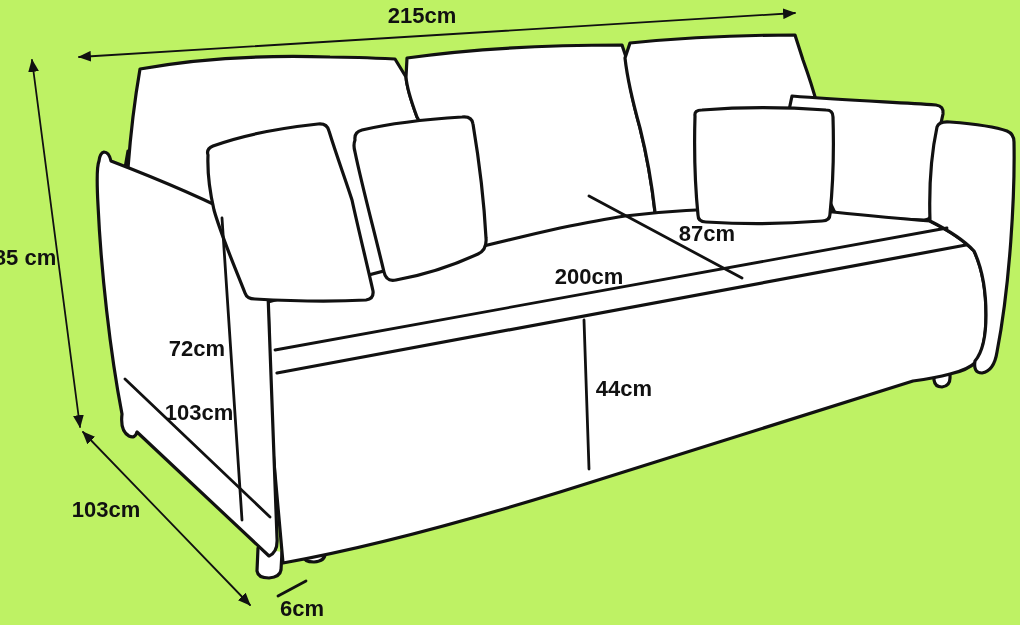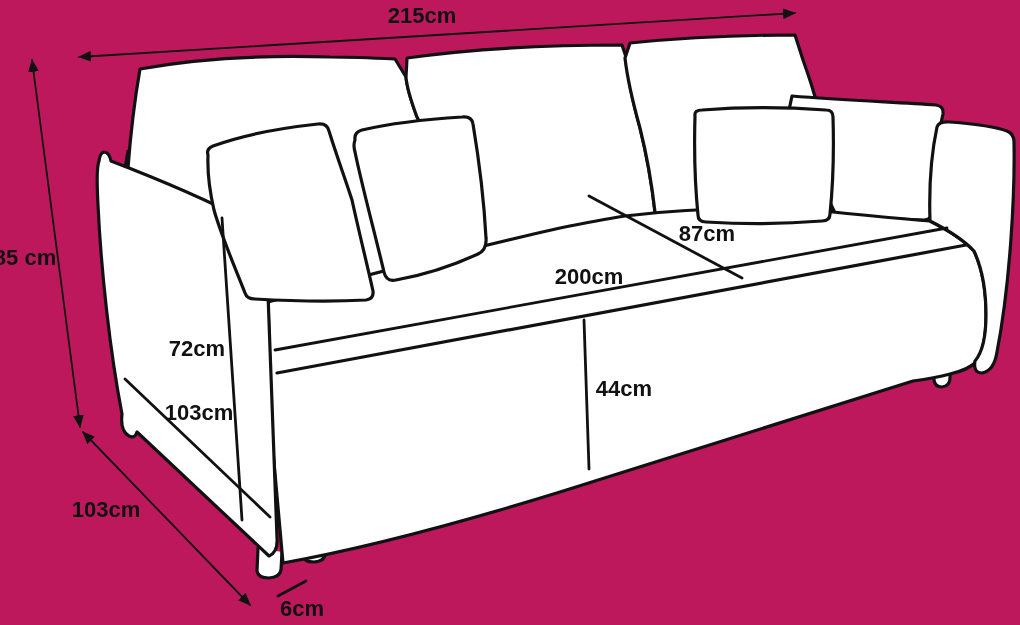--- a/index.html
+++ b/index.html
@@ -1,16 +1,16 @@
 <!DOCTYPE html>
 <html><head>
 <meta charset="utf-8">
 <style>
   html,body{margin:0;padding:0;background:#ffffff;}
-  .stage{position:relative;width:1020px;height:625px;background:#be185d;overflow:hidden;}
+  .stage{position:relative;width:1020px;height:625px;background:#bef264;overflow:hidden;}
   .stage svg{position:absolute;left:0;top:0;}
   .outline{fill:#ffffff;stroke:#111111;stroke-width:3.2;stroke-linejoin:round;stroke-linecap:round;}
   .iline{fill:none;stroke:#111111;stroke-width:2.8;stroke-linecap:round;}
   .sline{fill:none;stroke:#111111;stroke-width:3.2;stroke-linecap:round;}
   .dim{fill:none;stroke:#111111;stroke-width:1.8;stroke-linecap:round;}
   .lbl{font-family:"Liberation Sans",sans-serif;font-weight:700;font-size:22px;fill:#111111;text-anchor:middle;}
 </style>
 </head>
 <body>
 

